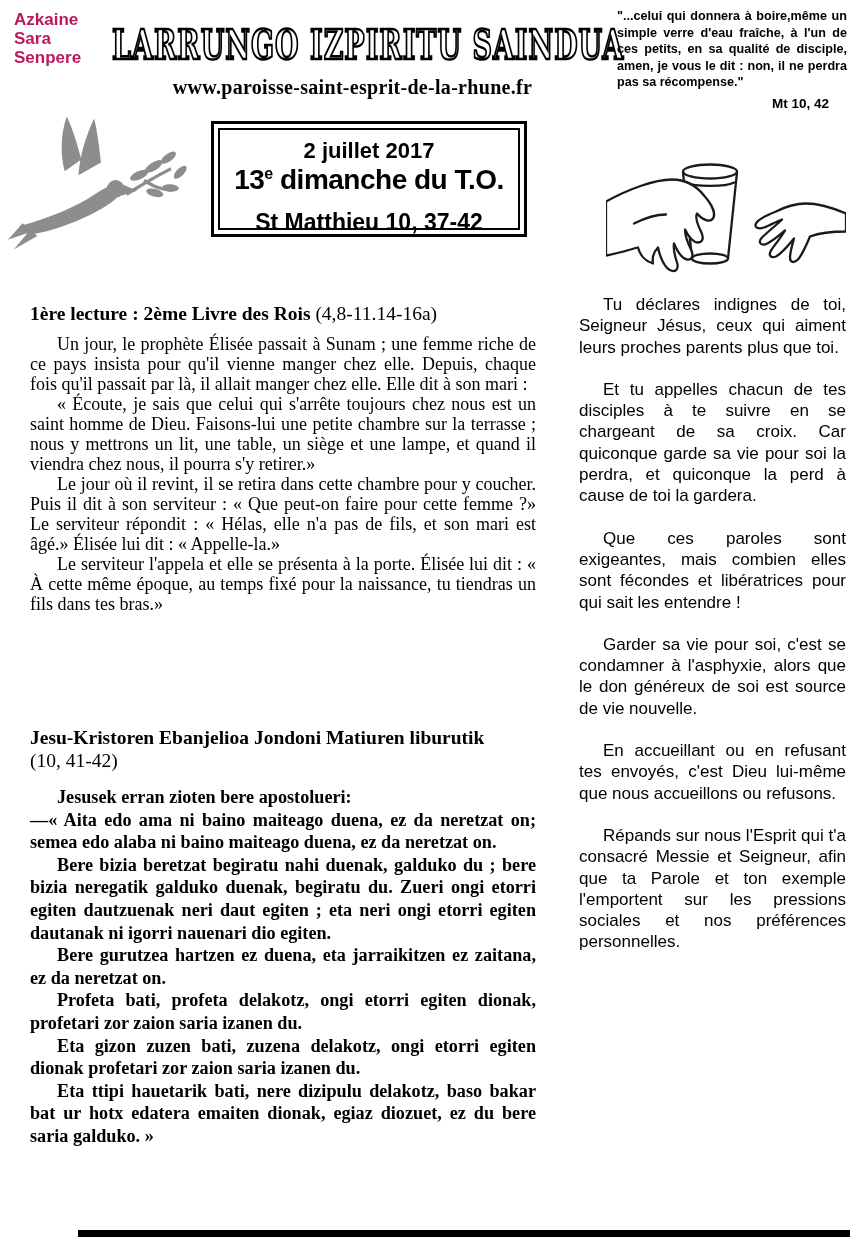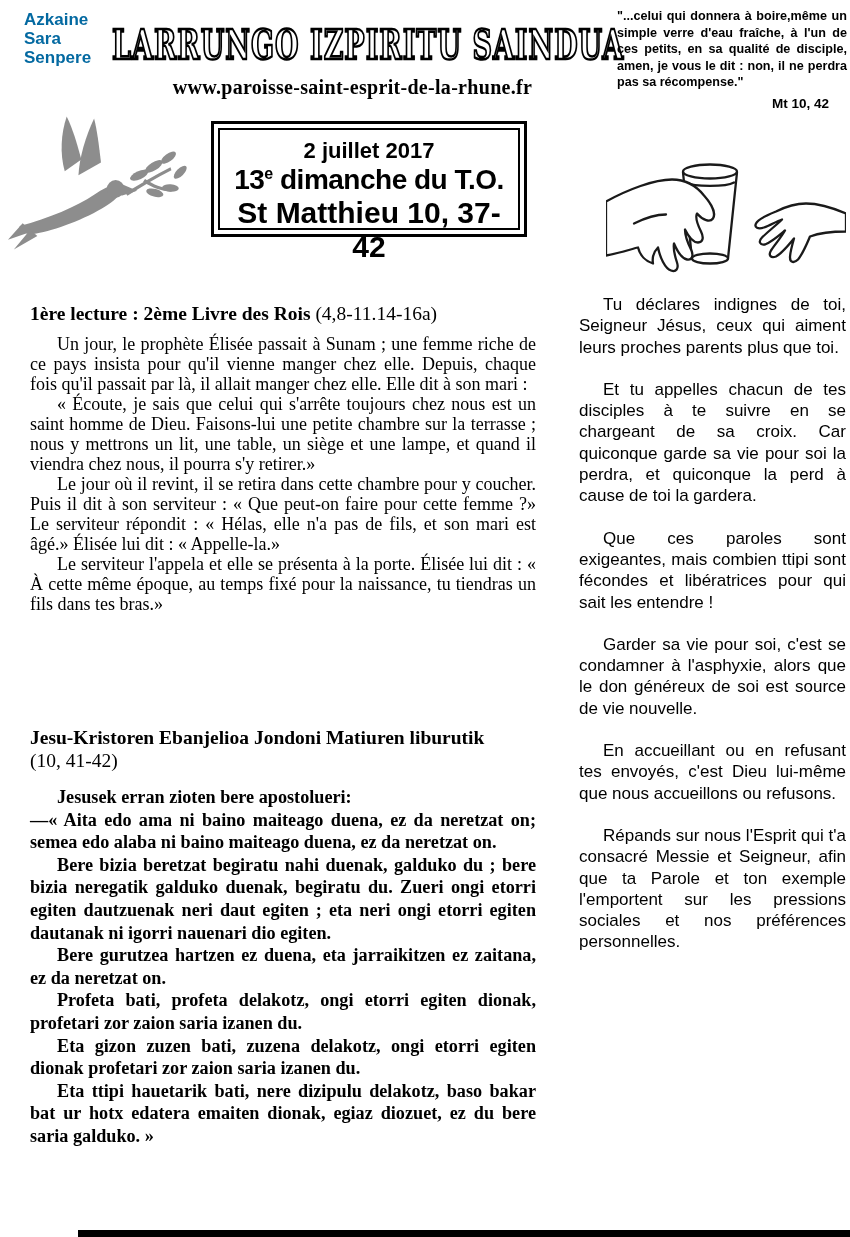--- a/index.html
+++ b/index.html
@@ -3,23 +3,23 @@
 <meta charset="utf-8">
 <style>
   * { margin:0; padding:0; box-sizing:border-box; }
   html,body { background:#fff; }
   .page {
     position:relative; width:850px; height:1237px; background:#ffffff;
     overflow:hidden; color:#000; font-family:"Liberation Serif", serif;
   }
   
   .locations {
-    position:absolute; left:24px; top:10px;
+    position:absolute; left:14px; top:10px;
     font-family:"Liberation Sans", sans-serif; font-weight:bold;
-    font-size:17px; line-height:19px; color:#0369a1;
+    font-size:17px; line-height:19px; color:#be185d;
   }
   .masthead {
     position:absolute; left:112px; top:20px; width:482px;
     text-align:center; font-family:"DejaVu Serif", serif; font-weight:bold;
     font-size:27px; letter-spacing:1px; white-space:nowrap;
     color:#ffffff; -webkit-text-stroke:1.6px #000;
     text-shadow:0 0 1px #000;
     transform:scaleY(1.55); transform-origin:center top;
   }
   .site-url {
@@ -36,26 +36,26 @@
     position:absolute; left:617px; top:96px; width:212px; text-align:right;
     font-family:"Liberation Sans", sans-serif; font-weight:bold; font-size:13.5px;
   }
   
   .dove { position:absolute; left:6px; top:110px; width:186px; height:148px; }
   .datebox {
     position:absolute; left:218px; top:128px; width:302px; height:102px;
     border:2px solid #000; outline:3px solid #000; outline-offset:4px;
     display:flex; flex-direction:column; align-items:center; justify-content:space-between;
     padding:8px 4px 10px 4px;
-    font-family:"Liberation Sans", sans-serif; font-weight:bold; text-align:center;
+    font-family:"Liberation Sans", sans-serif; font-weight:bold; text-align:left;
   }
   .datebox .l1 { font-size:22px; }
   .datebox .l2 { font-size:28px; letter-spacing:-0.5px; }
   .datebox .l2 sup { font-size:16px; vertical-align:super; }
-  .datebox .l3 { font-size:30px; }
+  .datebox .l3 { font-size:23px;margin-top:13px; }
   .hands { position:absolute; left:606px; top:150px; width:240px; height:138px; }
   
   .left-col { position:absolute; left:30px; top:303px; width:506px; }
   .reading-head { font-size:19.5px; margin-bottom:9px; }
   .reading-head .t { font-weight:bold; }
   .reading-head .r { font-weight:normal; }
   .left-col p, .gospel-block p {
     font-size:18px; line-height:20px; text-align:justify;
     text-indent:27px; margin:0;
   }
@@ -152,21 +152,21 @@
     <p>Bere bizia beretzat begiratu nahi duenak, galduko du ; bere bizia neregatik galduko duenak, begiratu du. Zueri ongi etorri egiten dautzuenak neri daut egiten ; eta neri ongi etorri egiten dautanak ni igorri nauenari dio egiten.</p>
     <p>Bere gurutzea hartzen ez duena, eta jarraikitzen ez zaitana, ez da neretzat on.</p>
     <p>Profeta bati, profeta delakotz, ongi etorri egiten dionak, profetari zor zaion saria izanen du.</p>
     <p>Eta gizon zuzen bati, zuzena delakotz, ongi etorri egiten dionak profetari zor zaion saria izanen du.</p>
     <p>Eta ttipi hauetarik bati, nere dizipulu delakotz, baso bakar bat ur hotx edatera emaiten dionak, egiaz diozuet, ez du bere saria galduko. »</p>
   </div>
 
   <div class="right-col">
     <p>Tu déclares indignes de toi, Seigneur Jésus, ceux qui aiment leurs proches parents plus que toi.</p>
     <p>Et tu appelles chacun de tes disciples à te suivre en se chargeant de sa croix. Car quiconque garde sa vie pour soi la perdra, et quiconque la perd à cause de toi la gardera.</p>
-    <p>Que ces paroles sont exigeantes, mais combien ttipi sont fécondes et libératrices pour qui sait les entendre !</p>
+    <p>Que ces paroles sont exigeantes, mais combien elles sont fécondes et libératrices pour qui sait les entendre !</p>
     <p>Garder sa vie pour soi, c'est se condamner à l'asphyxie, alors que le don généreux de soi est source de vie nouvelle.</p>
     <p>En accueillant ou en refusant tes envoyés, c'est Dieu lui-même que nous accueillons ou refusons.</p>
     <p>Répands sur nous l'Esprit qui t'a consacré Messie et Seigneur, afin que ta Parole et ton exemple l'emportent sur les pressions sociales et nos préférences personnelles.</p>
   </div>
 
   <div class="bottom-bar"></div>
 
 </div>
 
 </body></html>

